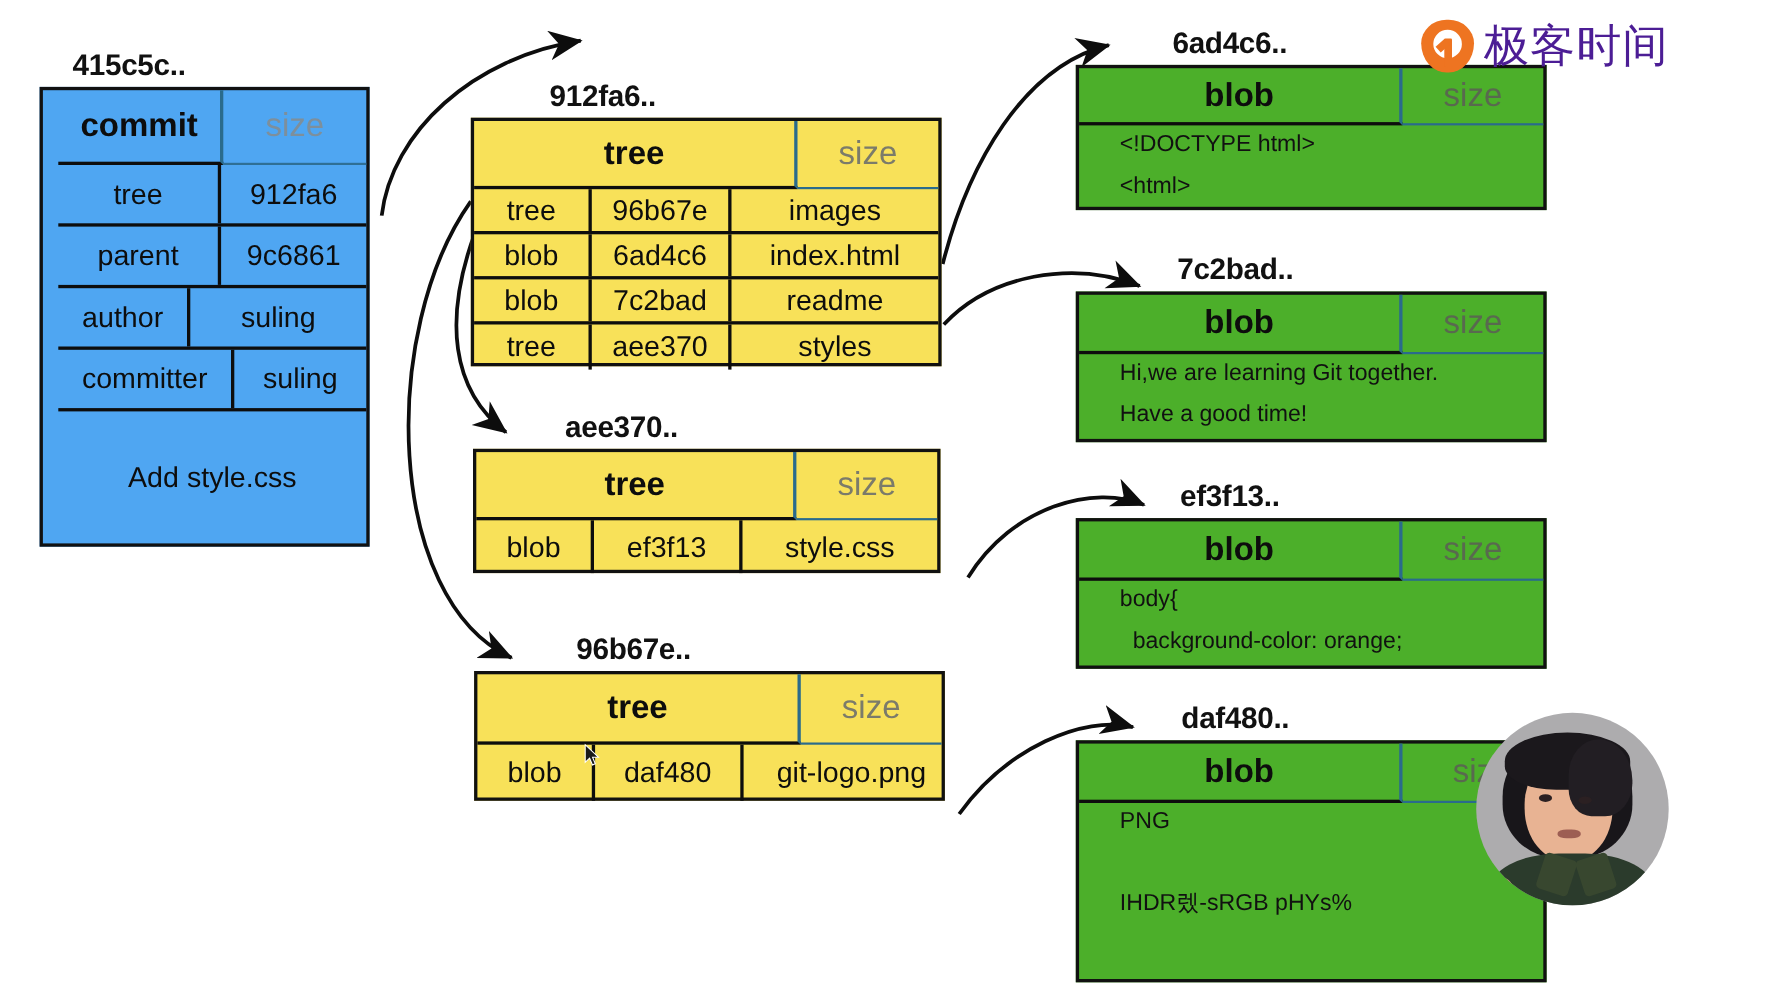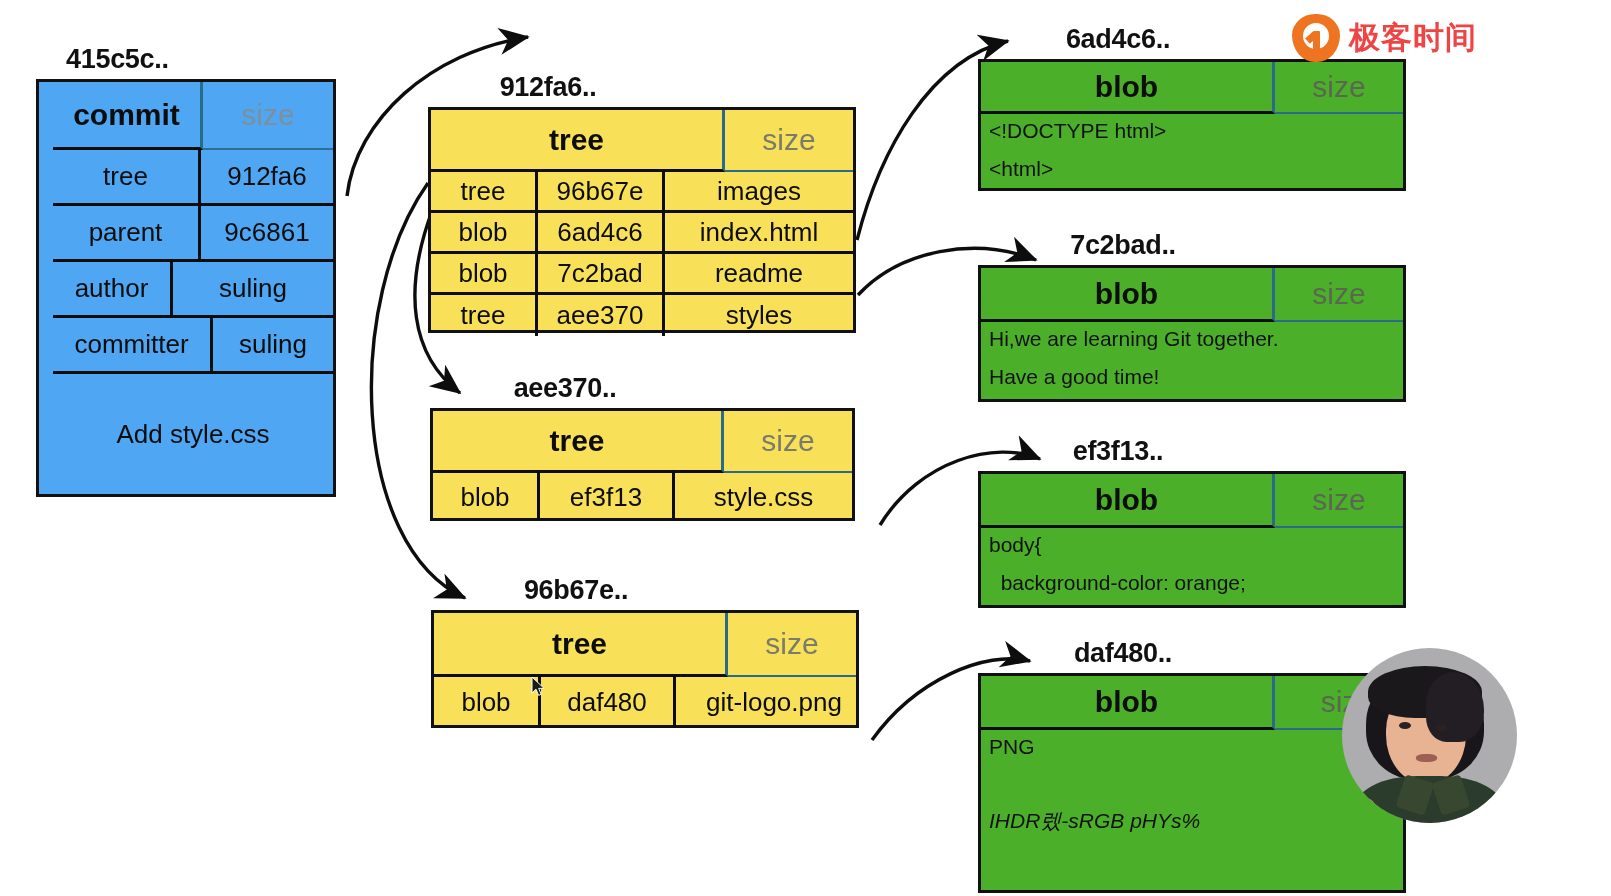--- a/index.html
+++ b/index.html
@@ -119,20 +119,21 @@
     font-size: 26px;
     color: #0d0d0d;
     box-sizing: border-box;
   }
 
   
   .content {
     box-sizing: border-box;
     padding: 6px 8px 4px 8px;
     overflow: hidden;
+    margin-left: 29px;
   }
   .content .line {
     font-size: 21px;
     color: #111111;
     line-height: 1.05;
     white-space: pre;
     margin-bottom: 16px;
   }
   .content .line:last-child { margin-bottom: 0; }
 
@@ -171,26 +172,25 @@
     border-radius: 1px;
   }
   #logo .mark .tick {
     position: absolute;
     left: 14px; top: 20px;
     width: 11px; height: 7px;
     background: #EE7421;
     transform: rotate(-42deg);
   }
   #logo .wordmark {
-    font-size: 31px;
-    color: #ef4444;
+    font-size: 41px;
+    color: #4c1d95;
     letter-spacing: 1px;
     white-space: nowrap;
     font-family: "DejaVu Sans", sans-serif;
-    font-weight: bold;
   }
 
   
   #presenter {
     position: absolute;
     z-index: 40;
     border-radius: 50%;
     overflow: hidden;
     background: #ADACAE;
   }
@@ -426,21 +426,21 @@
 
   <div class="node" style="left:978px; top:640px; width:428px;">
     <div class="node-title title-center" style="width:290px;">daf480..</div>
     <div class="obj green" style="width:428px; height:220px;">
       <div class="hdr" style="height:54px;">
         <div class="type">blob</div>
         <div class="size" style="width:128px;">siz</div>
       </div>
       <div class="content" style="height:163px;">
         <div class="line" style="margin-bottom:52px;">PNG</div>
-        <div class="line" style="margin-bottom:14px;font-style:italic;">IHDR렜-sRGB pHYs%</div>
+        <div class="line" style="margin-bottom:14px;">IHDR렜-sRGB pHYs%</div>
       </div>
     </div>
   </div>
 
   <div id="logo" style="left:1292px; top:14px;">
     <div class="mark">
       <div class="ring"></div>
       <div class="hole"></div>
       <div class="stem"></div>
       <div class="tick"></div>

